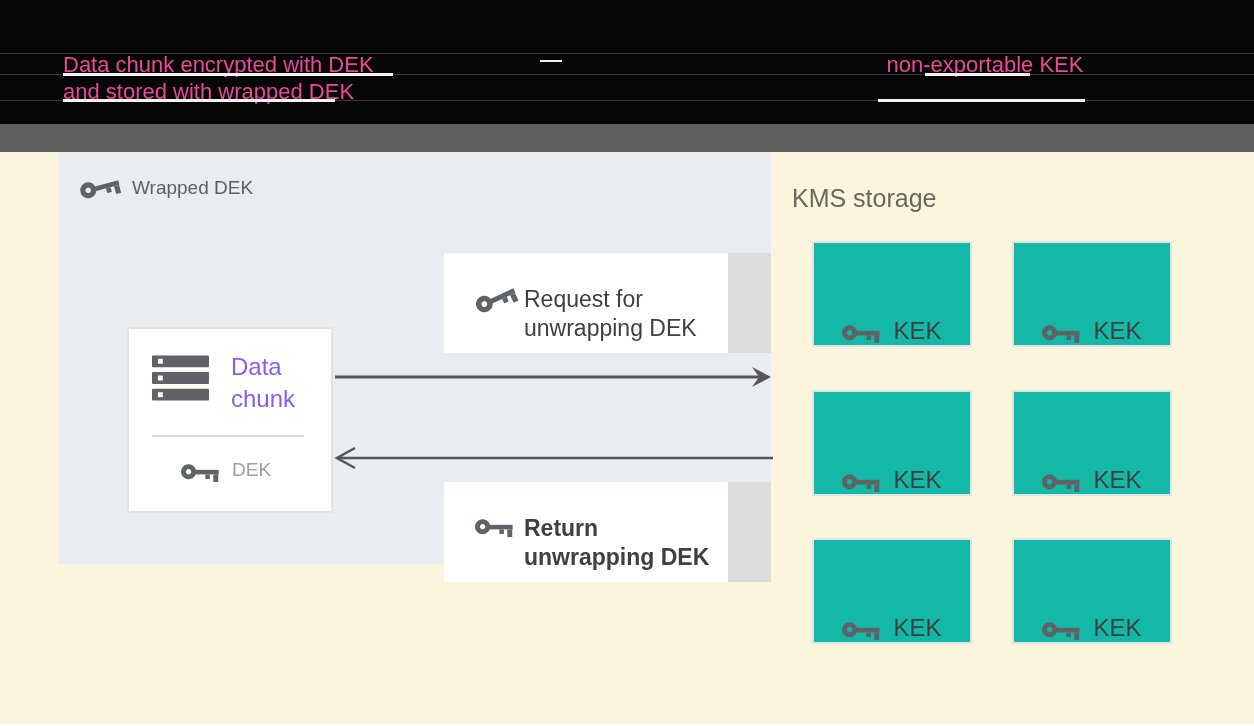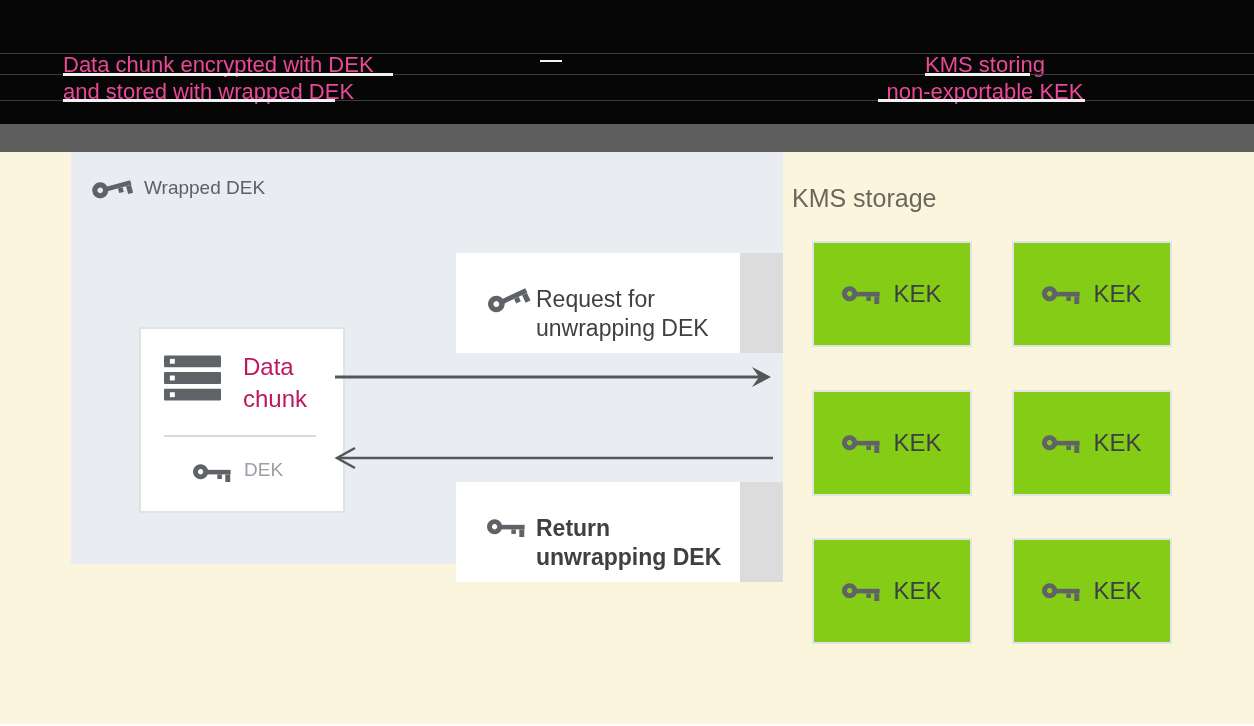--- a/index.html
+++ b/index.html
@@ -12,68 +12,67 @@
   .caption { position:absolute; color:#ec4899; font-size:22px; line-height:27px; }
   .caption-left  { left:63px; top:51px; text-align:left; }
   .caption-right { left:860px; top:51px; width:250px; text-align:center; }
   .glitch { position:absolute; }
   .glitch.gray  { background:#3a3a3a; height:1px; }
   .glitch.white { background:#f2f2f2; height:3px; }
   .gray-bar { position:absolute; left:0; top:124px; width:1254px; height:28px; background:#5e5e5e; }
   .bottom-white { position:absolute; left:0; top:724px; width:1254px; height:2px; background:#ffffff; }
 
   
-  .panel { position:absolute; left:59px; top:152px; width:712px; height:412px; background:#e9edf1;margin-left:12px; }
+  .panel { position:absolute; left:59px; top:152px; width:712px; height:412px; background:#e9edf1; }
   .panel-header { position:absolute; left:21px; top:24px; display:flex; align-items:center; gap:12px; }
   .panel-title { color:#5d6064; font-size:19px; }
 
   
   .data-chunk-box { position:absolute; left:68px; top:175px; width:206px; height:186px;
                     background:#ffffff; border:2px solid #e0e2e4; }
   .dc-icon   { position:absolute; left:23px; top:26px; }
-  .dc-label  { position:absolute; left:102px; top:22px; color:#be185d; font-size:24px; line-height:32px; }
+  .dc-label  { position:absolute; left:102px; top:22px; color:#8b5cf6; font-size:24px; line-height:32px; }
   .dc-divider{ position:absolute; left:23px; top:106px; width:152px; height:2px; background:#d8dadc; }
   .dc-key    { position:absolute; left:52px; top:132px; }
   .dc-dek    { position:absolute; left:103px; top:130px; color:#9aa0a6; font-size:19px; }
 
   
   .msg-box  { position:absolute; width:284px; height:100px; background:#ffffff; }
   .msg-tail { position:absolute; width:43px; height:100px; background:#dcdcdc; }
   .req-box  { left:385px; top:101px; }
   .req-tail { left:669px; top:101px; }
   .ret-box  { left:385px; top:330px;font-weight:bold; }
   .ret-tail { left:669px; top:330px; }
   .msg-key     { position:absolute; left:31px; top:34px; }
   .msg-key.tilt{ transform:rotate(-25deg); }
   .msg-text { position:absolute; left:80px; top:32px; color:#404040; font-size:23px; line-height:29px; }
 
   
   .arrow-svg { position:absolute; overflow:visible; }
 
   
   .kms-title { position:absolute; left:792px; top:184px; color:#6b675b; font-size:25px; }
-  .kek-box { position:absolute; width:160px; height:106px; background:#84cc16; border:2px solid #e2e3e3;
-             display:flex; align-items:center; justify-content:center; gap:13px; }
+  .kek-box { position:absolute; width:160px; height:106px; background:#14b8a6; border:2px solid #e2e3e3;
+             display:flex; align-items:flex-end; justify-content:center; gap:13px; }
   .kek-label { color:#3c4043; font-size:24px; }
 
   .key-svg { display:block; fill:#5f6368; }
   .tilt15 { transform:rotate(-15deg); }
 </style>
 </head>
 <body>
 
 <div id="screen">
 
   <div class="header-black">
     <div class="caption caption-left">
       <div>Data chunk encrypted with DEK</div>
       <div>and stored with wrapped DEK</div>
     </div>
     <div class="caption caption-right">
-      <div>KMS storing</div>
       <div>non-exportable KEK</div>
     </div>
 
     <div class="glitch gray" style="left:0;   top:53px;  width:1254px;"></div>
     <div class="glitch gray" style="left:0;   top:74px;  width:1254px;"></div>
     <div class="glitch gray" style="left:0;   top:100px; width:1254px;"></div>
     <div class="glitch white" style="left:63px;  top:73px;  width:330px;"></div>
     <div class="glitch white" style="left:925px; top:73px;  width:105px;"></div>
     <div class="glitch white" style="left:63px;  top:99px;  width:272px;"></div>
     <div class="glitch white" style="left:878px; top:99px;  width:207px;"></div>

